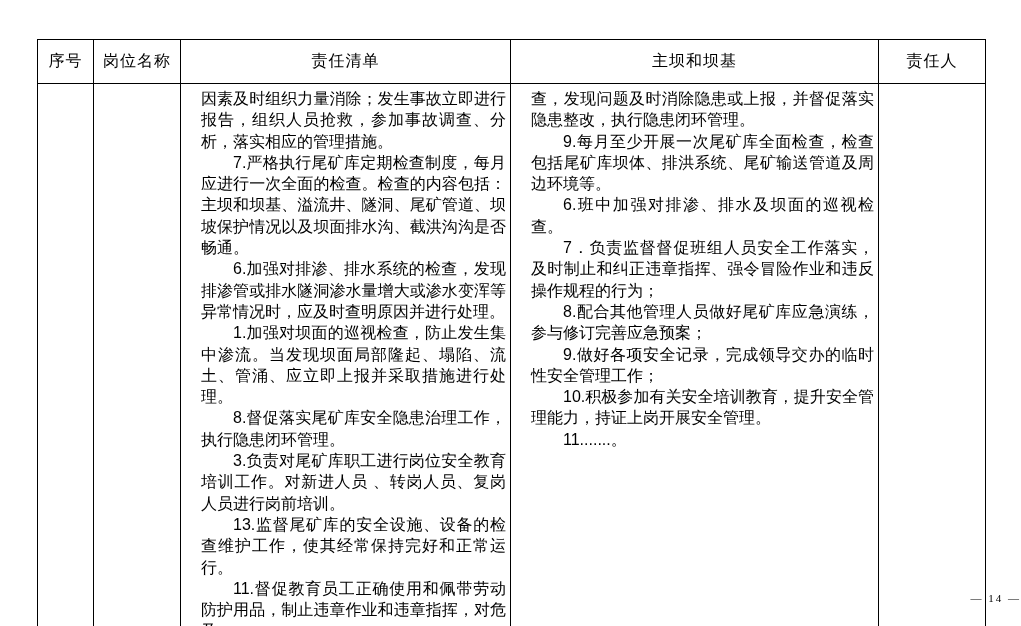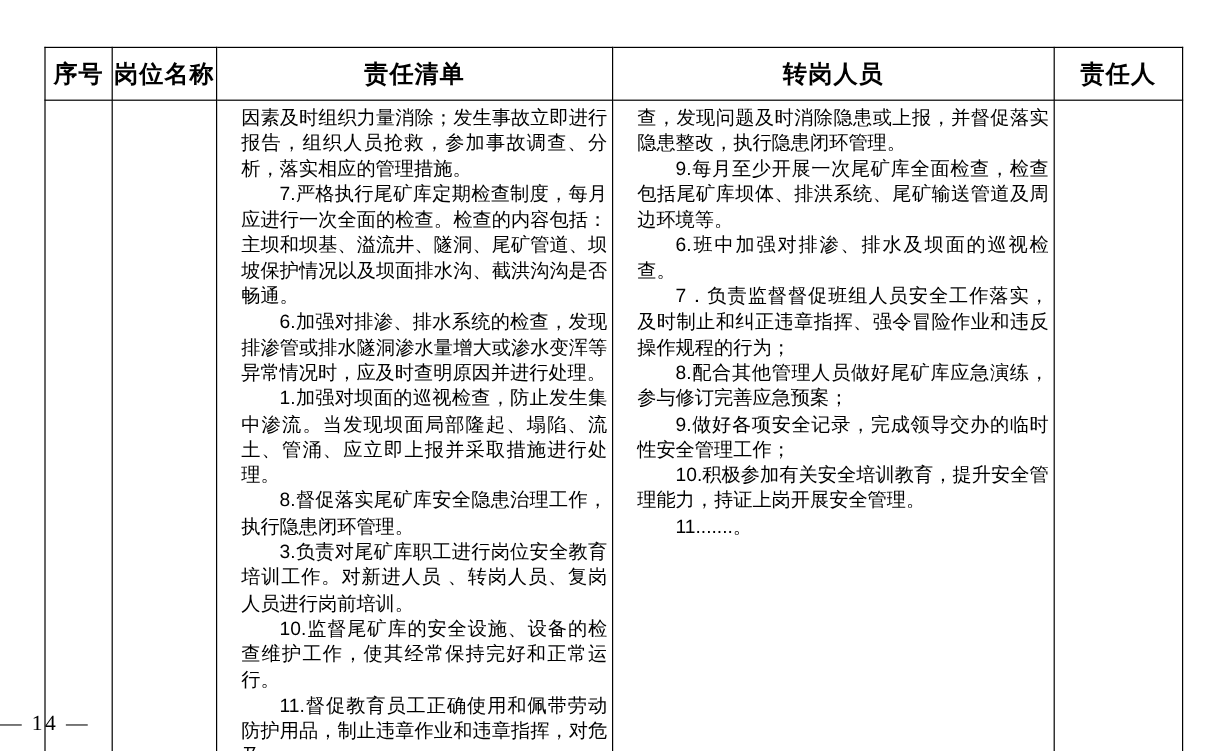--- a/index.html
+++ b/index.html
@@ -23,22 +23,22 @@
     border-collapse: collapse;
     table-layout: fixed;
   }
   .doc-table th, .doc-table td {
     border: 1.4px solid #000;
     padding: 0;
     box-sizing: border-box;
   }
   .doc-table th {
     height: 44px;
-    font-size: 20px;
-    font-weight: 700;
+    font-size: 16px;
+    font-weight: 400;
     text-align: center;
     vertical-align: middle;
     letter-spacing: 1px;
   }
   .col-serial   { width: 56px;  }
   .col-position { width: 87px;  }
   .col-resp     { width: 330px; }
   .col-duty     { width: 368px; }
   .col-person   { width: 107px; }
   .doc-table td.body-cell {
@@ -53,58 +53,58 @@
     word-break: break-all;
   }
   .body-cell p.indent {
     text-indent: 2em;
   }
   .page-footer {
     position: absolute;
     top: 592px;
     left: 0;
     width: 1021px;
-    text-align: left;
+    text-align: right;
     font-family: "Liberation Serif", "DejaVu Serif", serif;
-    font-size: 18px;
+    font-size: 11px;
     letter-spacing: 2px;
   }
 </style>
 </head>
 <body>
 
 <table class="doc-table">
   <colgroup>
     <col class="col-serial">
     <col class="col-position">
     <col class="col-resp">
     <col class="col-duty">
     <col class="col-person">
   </colgroup>
   <thead>
     <tr>
       <th>序号</th>
       <th>岗位名称</th>
       <th>责任清单</th>
-      <th>转岗人员</th>
+      <th>主坝和坝基</th>
       <th>责任人</th>
     </tr>
   </thead>
   <tbody>
     <tr>
       <td class="body-cell"></td>
       <td class="body-cell"></td>
       <td class="body-cell">
         <p>因素及时组织力量消除；发生事故立即进行报告，组织人员抢救，参加事故调查、分析，落实相应的管理措施。</p>
         <p class="indent">7.严格执行尾矿库定期检查制度，每月应进行一次全面的检查。检查的内容包括：主坝和坝基、溢流井、隧洞、尾矿管道、坝坡保护情况以及坝面排水沟、截洪沟沟是否畅通。</p>
         <p class="indent">6.加强对排渗、排水系统的检查，发现排渗管或排水隧洞渗水量增大或渗水变浑等异常情况时，应及时查明原因并进行处理。</p>
         <p class="indent">1.加强对坝面的巡视检查，防止发生集中渗流。当发现坝面局部隆起、塌陷、流土、管涌、应立即上报并采取措施进行处理。</p>
         <p class="indent">8.督促落实尾矿库安全隐患治理工作，执行隐患闭环管理。</p>
         <p class="indent">3.负责对尾矿库职工进行岗位安全教育培训工作。对新进人员 、转岗人员、复岗人员进行岗前培训。</p>
-        <p class="indent">10.监督尾矿库的安全设施、设备的检查维护工作，使其经常保持完好和正常运行。</p>
+        <p class="indent">13.监督尾矿库的安全设施、设备的检查维护工作，使其经常保持完好和正常运行。</p>
         <p class="indent">11.督促教育员工正确使用和佩带劳动防护用品，制止违章作业和违章指挥，对危及</p>
       </td>
       <td class="body-cell">
         <p>查，发现问题及时消除隐患或上报，并督促落实隐患整改，执行隐患闭环管理。</p>
         <p class="indent">9.每月至少开展一次尾矿库全面检查，检查包括尾矿库坝体、排洪系统、尾矿输送管道及周边环境等。</p>
         <p class="indent">6.班中加强对排渗、排水及坝面的巡视检查。</p>
         <p class="indent">7．负责监督督促班组人员安全工作落实，及时制止和纠正违章指挥、强令冒险作业和违反操作规程的行为；</p>
         <p class="indent">8.配合其他管理人员做好尾矿库应急演练，参与修订完善应急预案；</p>
         <p class="indent">9.做好各项安全记录，完成领导交办的临时性安全管理工作；</p>
         <p class="indent">10.积极参加有关安全培训教育，提升安全管理能力，持证上岗开展安全管理。</p>

